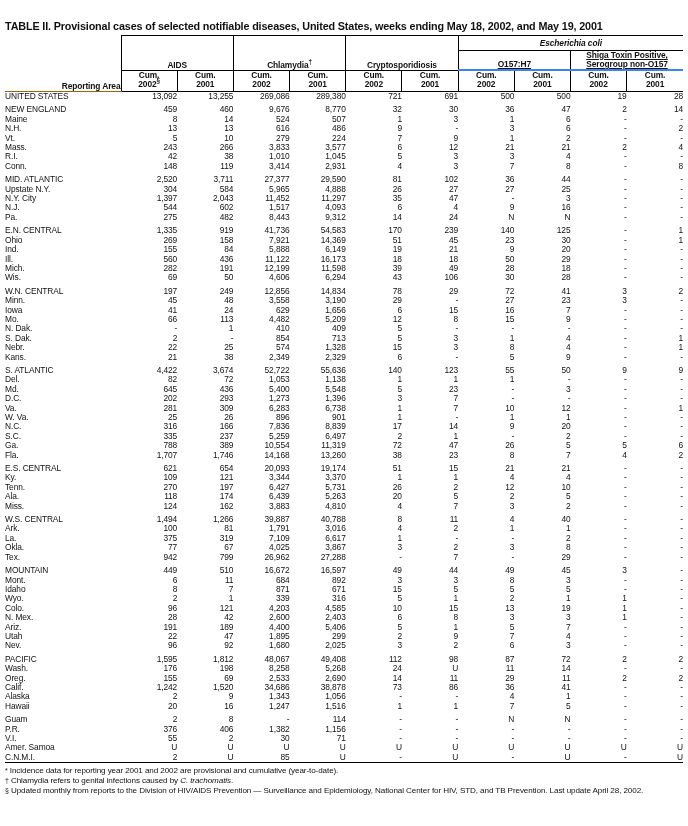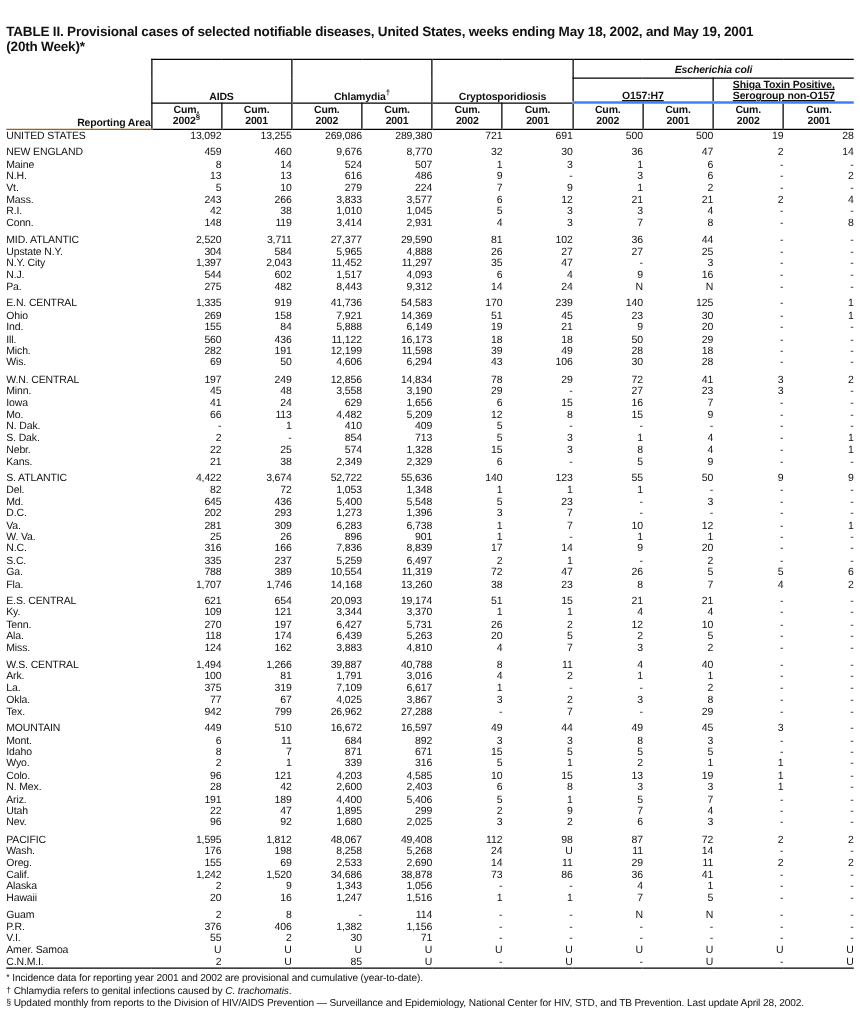--- a/index.html
+++ b/index.html
@@ -41,21 +41,20 @@
   .fnm { font-size:7px; vertical-align:top; }
   .it { font-style:italic; }
 </style>
 </head>
 <body>
 
 <div class="page">
 
   <div class="title">
     <div>TABLE II. Provisional cases of selected notifiable diseases, United States, weeks ending May 18, 2002, and May 19, 2001</div>
-    <div>(20th Week)*</div>
   </div>
 
   <table class="nd">
     <colgroup>
       <col style="width:116px">
       <col>
         <col>
         <col>
         <col>
         <col>
@@ -513,21 +512,21 @@
           <td class="num">55</td>
           <td class="num">50</td>
           <td class="num">9</td>
           <td class="num">9</td>
         </tr>
         <tr>
           <td class="area">Del.</td>
           <td class="num">82</td>
           <td class="num">72</td>
           <td class="num">1,053</td>
-          <td class="num">1,348</td>
+          <td class="num">1,138</td>
           <td class="num">1</td>
           <td class="num">1</td>
           <td class="num">1</td>
           <td class="num">-</td>
           <td class="num">-</td>
           <td class="num">-</td>
         </tr>
         <tr>
           <td class="area">Md.</td>
           <td class="num">645</td>

